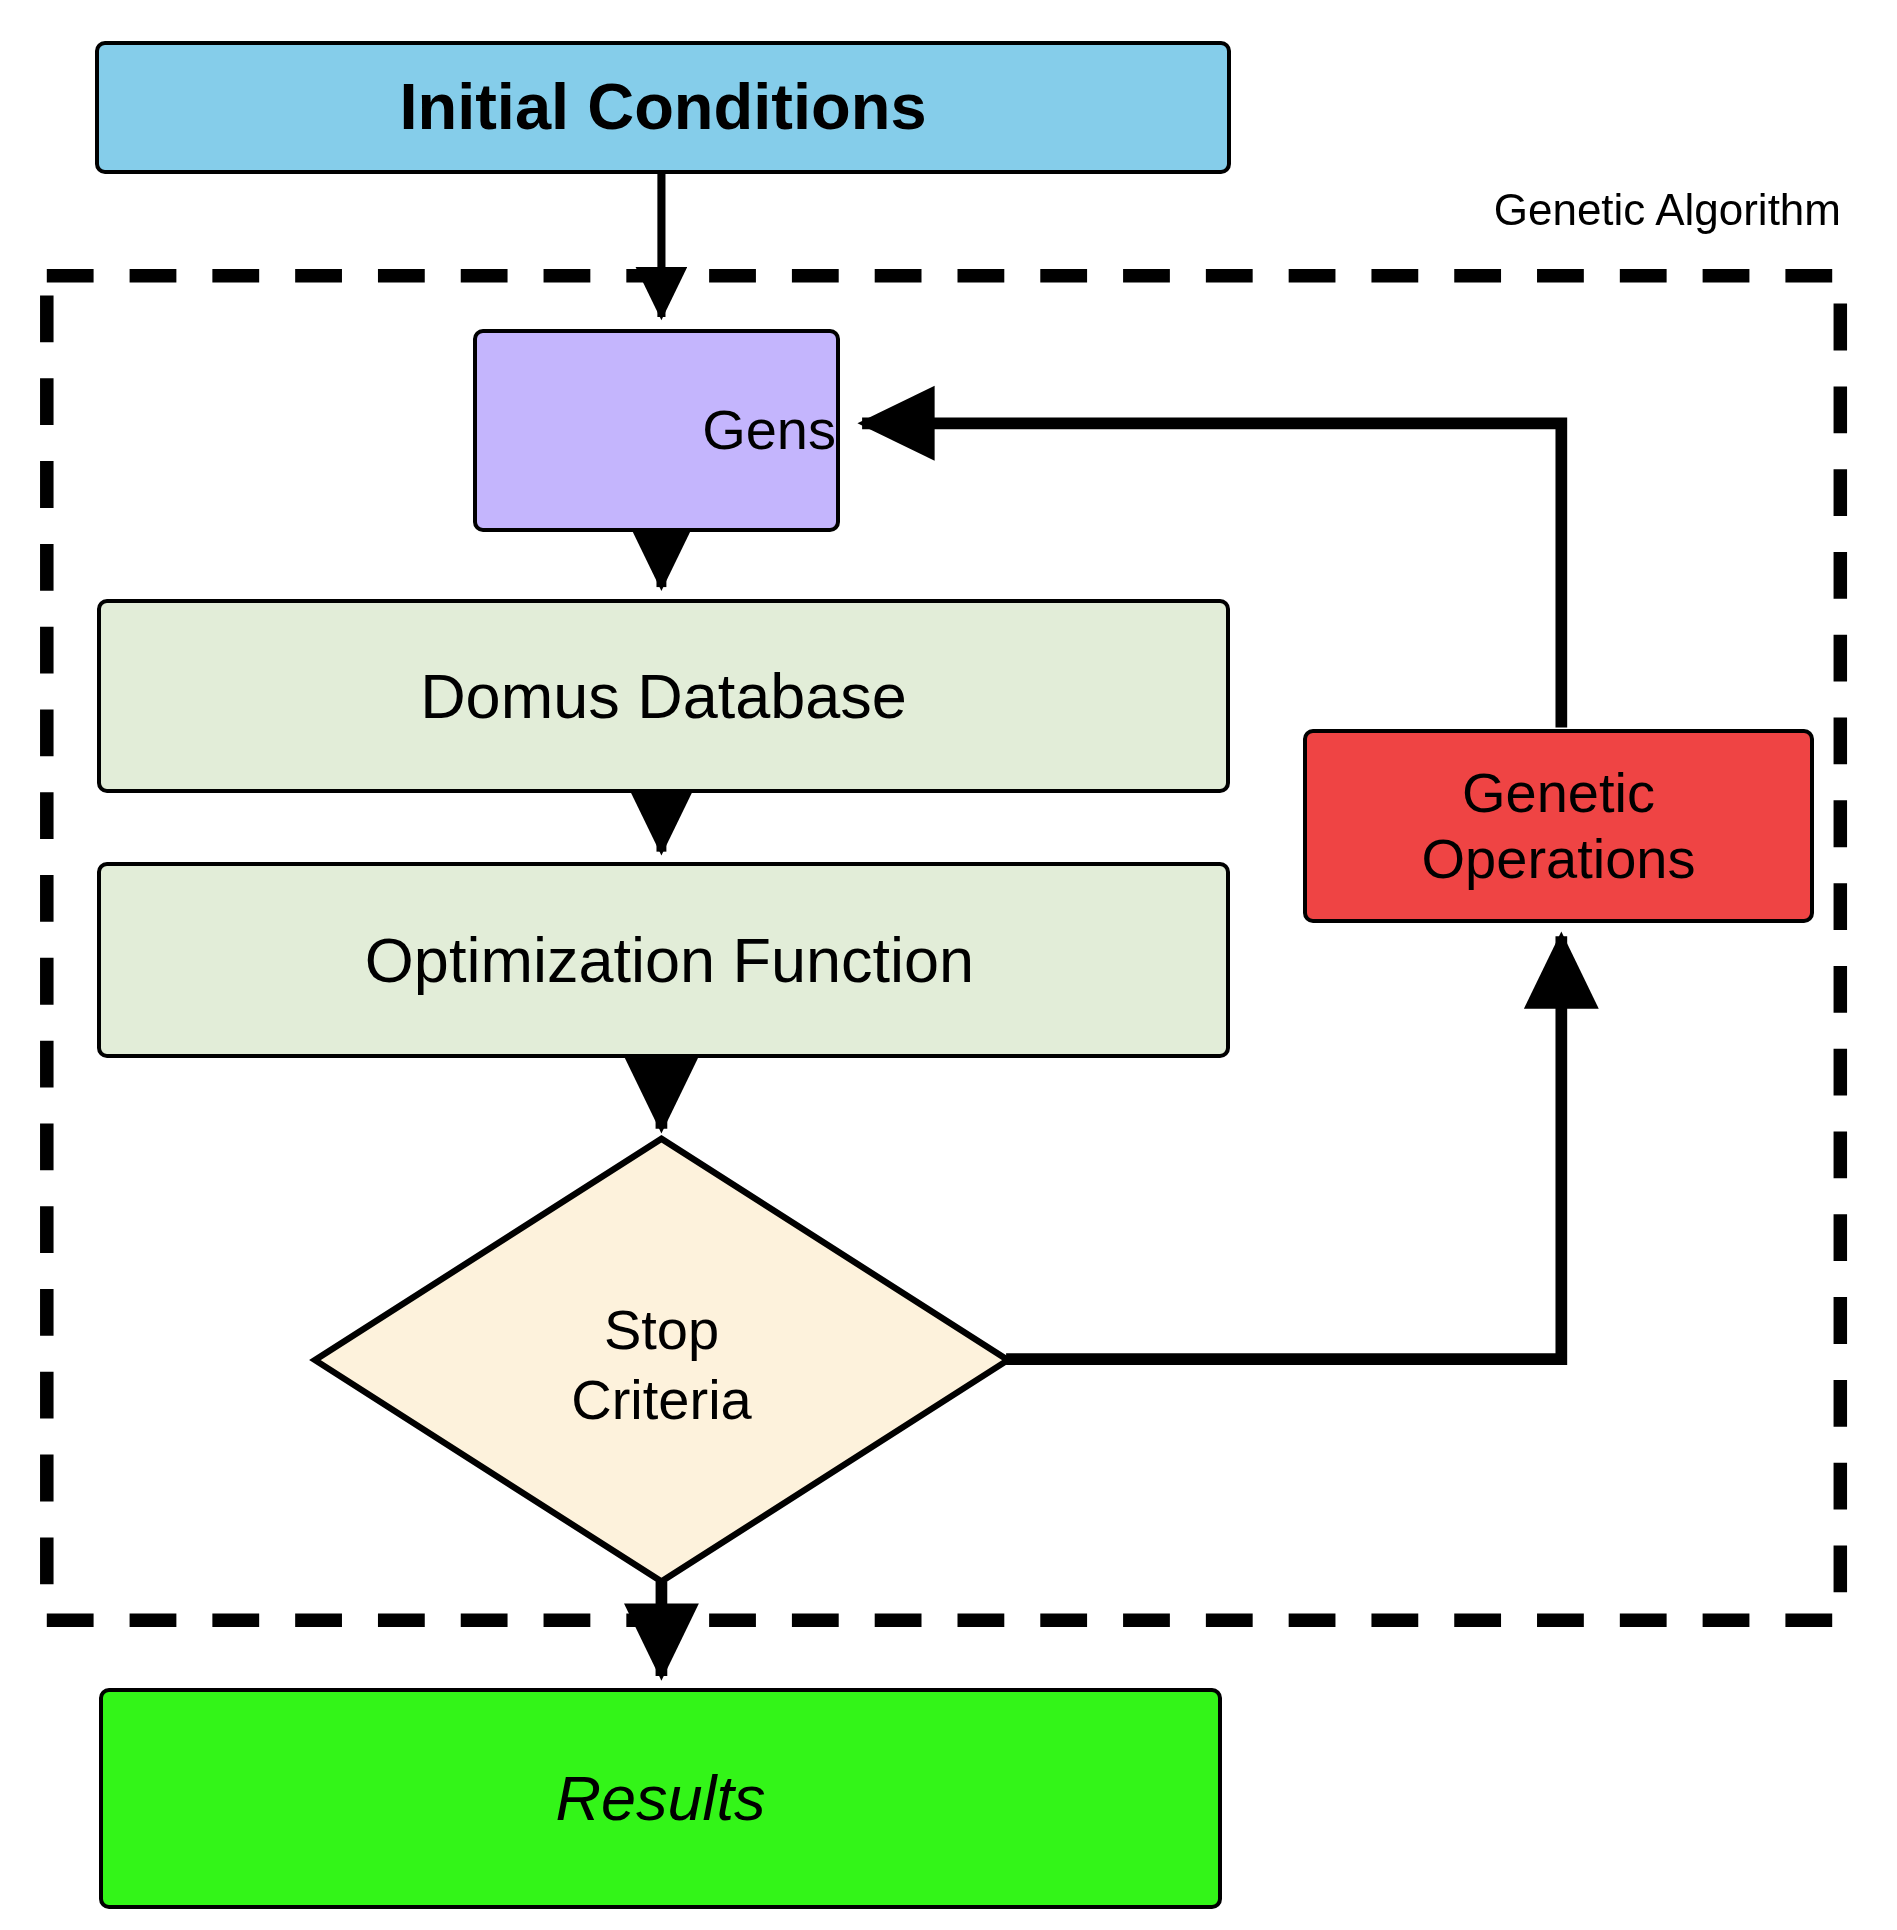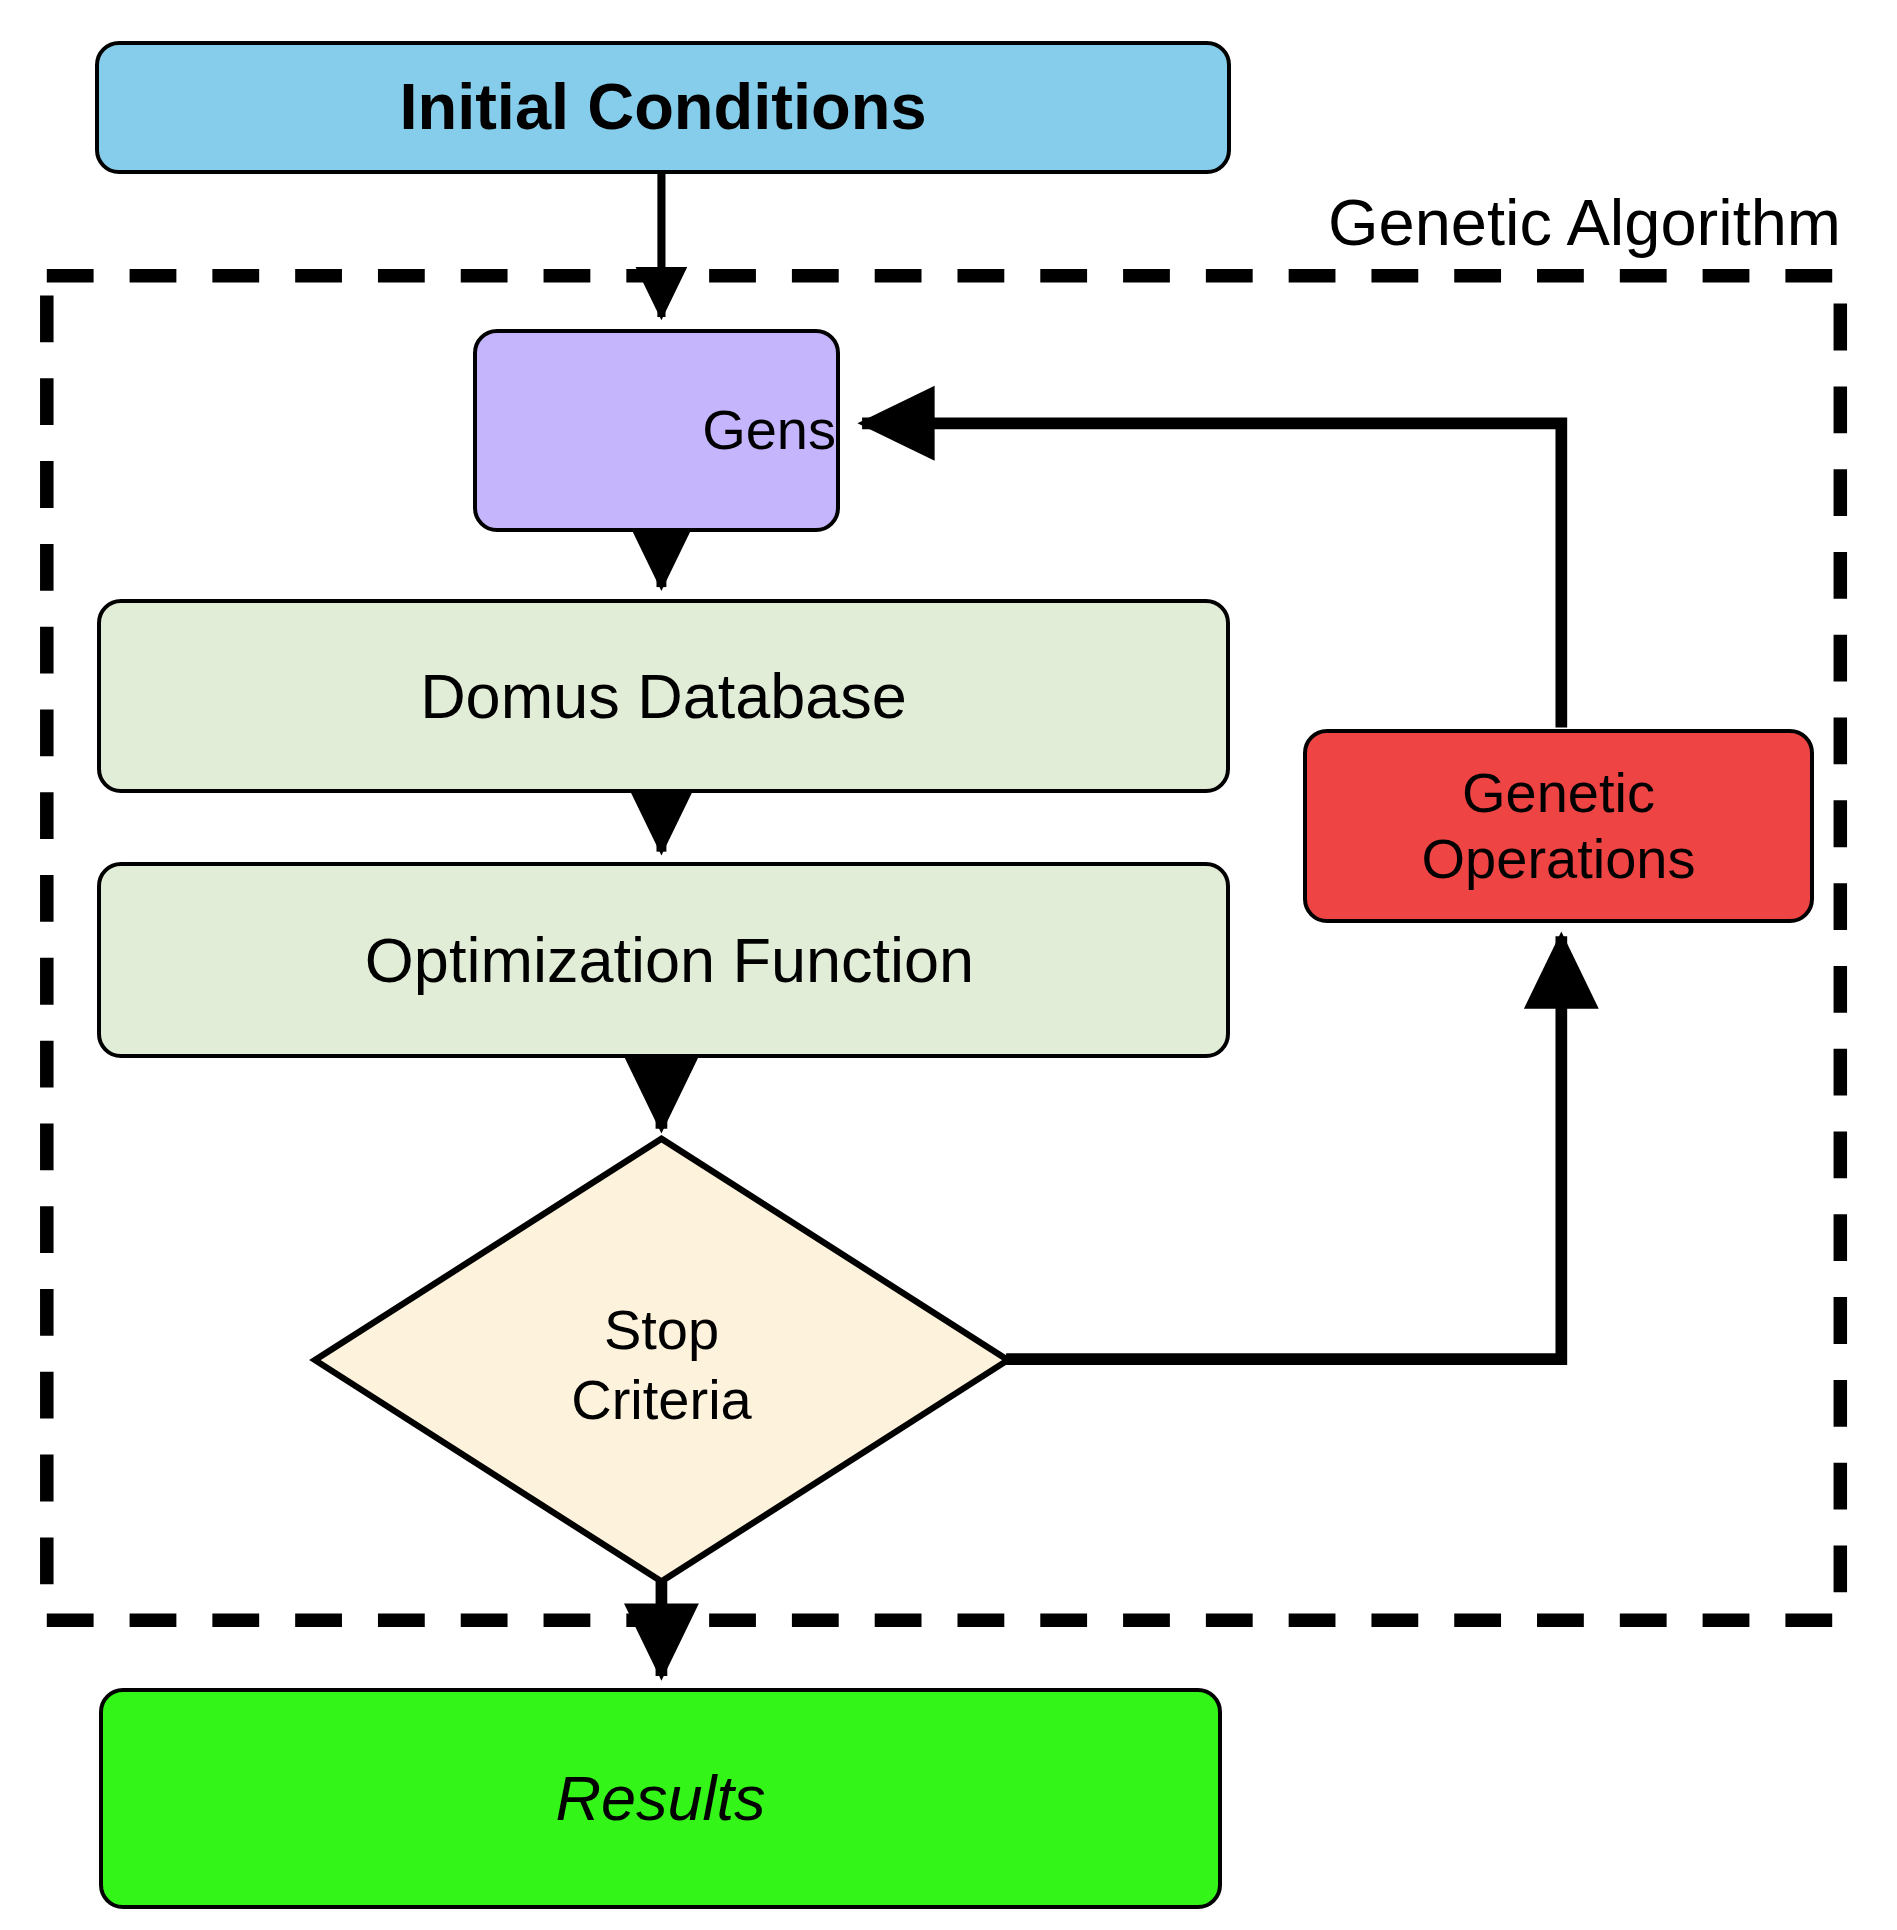--- a/index.html
+++ b/index.html
@@ -27,21 +27,21 @@
   }
   .node {
     position: absolute;
     box-sizing: border-box;
     display: flex;
     align-items: center;
     justify-content: center;
     text-align: center;
     color: #000000;
     border: 4.5px solid #000000;
-    border-radius: 24px;
+    border-radius: 10px;
     line-height: 1.18;
     z-index: 3;
   }
   .node-label {
     display: block;
     width: 100%;
     white-space: pre-line;
   }
   #node-initial-conditions {
     left: 95px; top: 41px; width: 1136px; height: 133px;
@@ -95,21 +95,21 @@
     line-height: 1.25;
     white-space: pre-line;
     pointer-events: none;
   }
   #ga-group-label {
     position: absolute;
     left: 810px;
     top: 185px;
     width: 1031px;
     text-align: right;
-    font-size: 65px;
+    font-size: 44px;
     color: #000000;
     z-index: 4;
   }
 </style>
 </head>
 <body>
 
 <div id="canvas">
 
   <svg class="svg-layer" viewBox="0 0 2108 2145">

